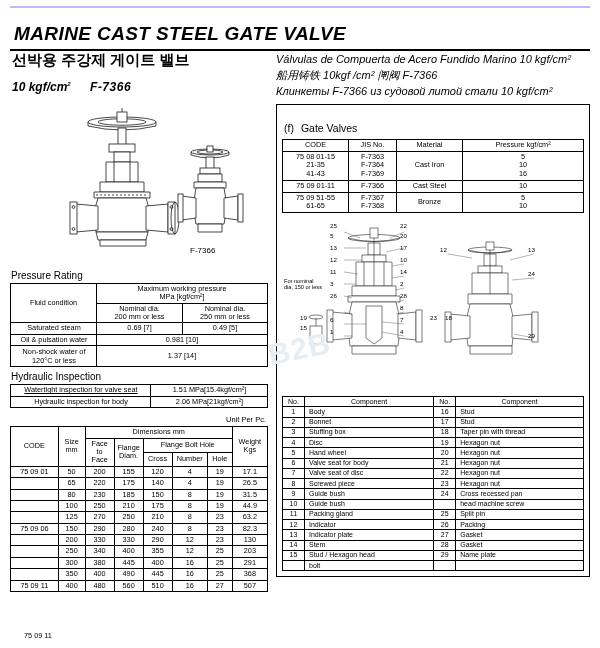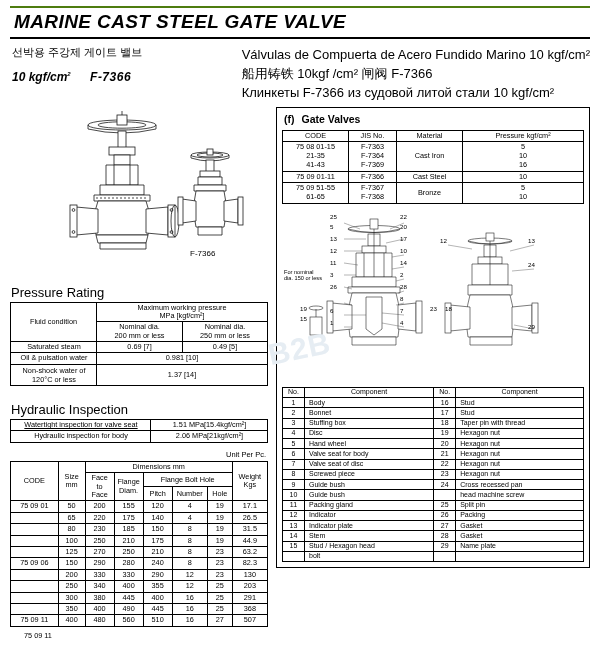--- a/index.html
+++ b/index.html
@@ -10,71 +10,70 @@
     font-size:8px;
     color:#000;
     background:#fff;
     position:relative;
     overflow:hidden;
   }
   .page { position:relative; width:600px; height:648px; padding:6px 10px; }
 
   
   .titlebar {
-    border-top:2px solid #4d7c0f;
+    border-top:2px solid #c4b5fd;
     border-bottom:2px solid #000;
-    padding:3px 0 4px 4px;
-    margin-bottom:6px;
+    padding:15px 0 4px 4px;
   }
   .titlebar h1 {
     margin:0;
     font-size:19px;
     font-style:italic;
     font-weight:bold;
     letter-spacing:0.4px;
   }
 
   
   .top { display:flex; gap:8px; }
   .top-left { width:258px; }
   .top-right { flex:1; padding-top:1px; }
-  .kr-title { font-size:11px; font-weight:normal; margin:0 0 10px 2px; }
+  .kr-title { font-size:15px; font-weight:bold; margin:0 0 10px 2px; }
   .rating-line { font-size:12px; font-weight:bold; font-style:italic; margin-left:2px;}
   .rating-line .code { margin-left:16px; letter-spacing:0.5px; }
-  .lang-list { line-height:1.45; font-size:13px; }
+  .lang-list { line-height:1.45; font-size:11px;font-style:italic; }
   .lang-list div { white-space:nowrap; }
   sup { font-size:6px; }
 
   
   .drawing { position:relative; height:160px; margin-top:6px; }
   .fig-label { position:absolute; font-size:8px; }
 
   
   table { border-collapse:collapse; }
   .tbl { width:100%; font-size:7.3px; }
   .tbl th, .tbl td {
     border:1px solid #000;
     padding:1px 2px;
     text-align:center;
     vertical-align:middle;
     line-height:1.15;
   }
   .lbl { text-align:left; padding-left:3px !important; }
 
-  .sect-title { font-size:13px; margin:16px 0 2px 1px; }
+  .sect-title { font-size:10px; margin:4px 0 2px 1px; }
 
   .unit { text-align:right; font-size:7.5px; margin:7px 2px 2px 0; }
 
   
   .panel {
     border:1px solid #000;
     padding:4px 5px 5px 5px;
     margin-top:4px;
   }
-  .panel-head { font-size:10.5px; font-weight:bold; margin:1px 0 5px 2px; }
+  .panel-head { font-size:10.5px; font-weight:normal; margin:13px 0 5px 2px; }
   .panel-head .f { margin-right:7px; }
 
   .codetbl { width:100%; font-size:7.3px; }
   .codetbl th, .codetbl td {
     border:1px solid #000; padding:1px 2px; text-align:center; line-height:1.2;
   }
   .codetbl th { font-weight:normal; }
 
   
   .partsfig { position:relative; height:178px; margin-top:5px; border:0; }
@@ -259,21 +258,21 @@
           <span>to</span><br>
           <span>Face</span>
         </td>
         <td rowspan="2" style="width:28px;">
           <span>Flange</span><br>
           <span>Diam.</span>
         </td>
         <td colspan="3">Flange Bolt Hole</td>
       </tr>
       <tr>
-        <td style="width:28px;">Pitch</td>
+        <td style="width:28px;">Cross</td>
         <td style="width:34px;">Number</td>
         <td style="width:24px;">Hole</td>
       </tr>
 
       <tr>
         <td>75 09 01</td>
         <td>50</td>
         <td>200</td>
         <td>155</td>
         <td>120</td>

